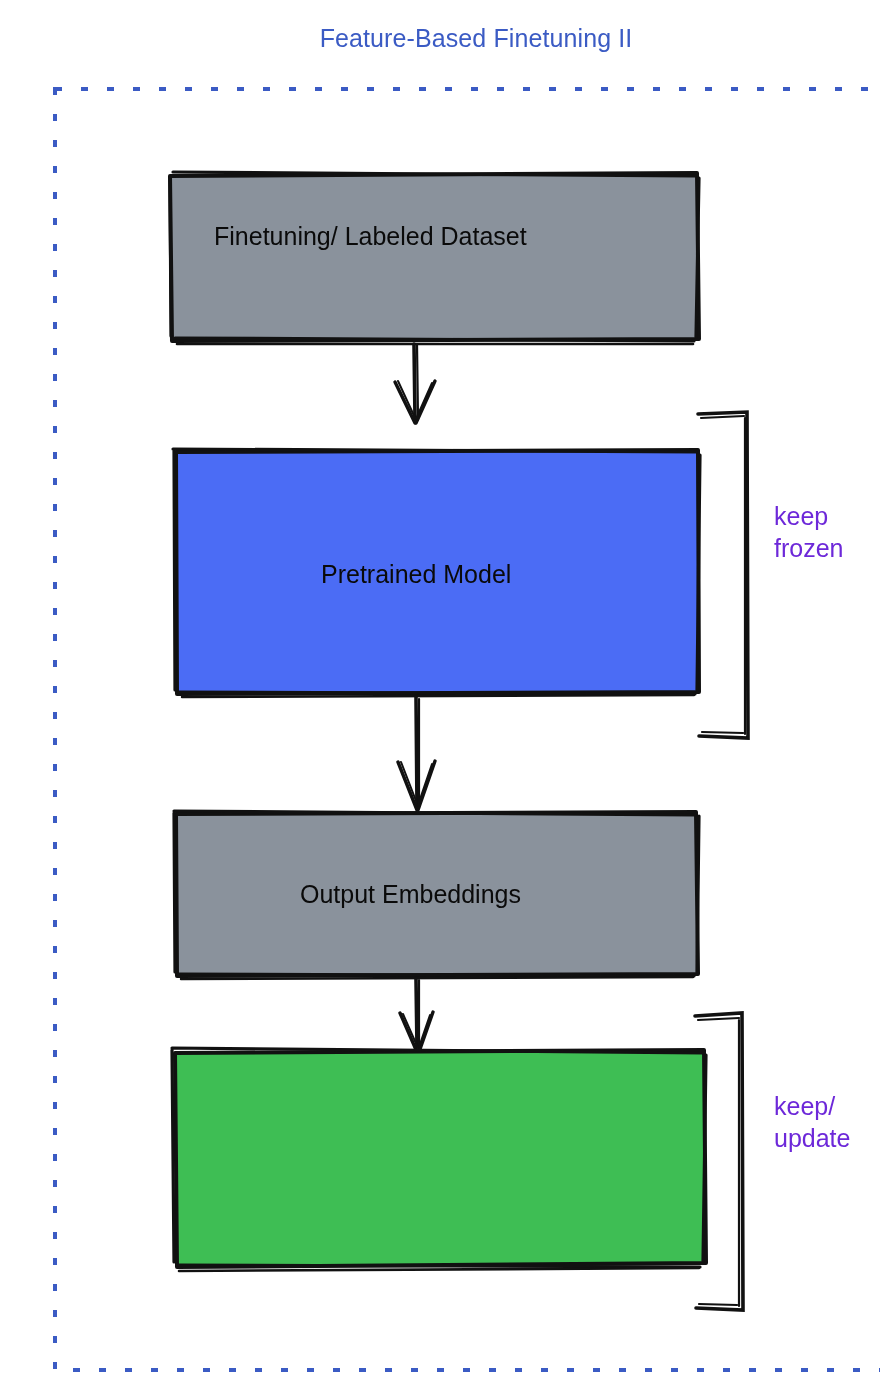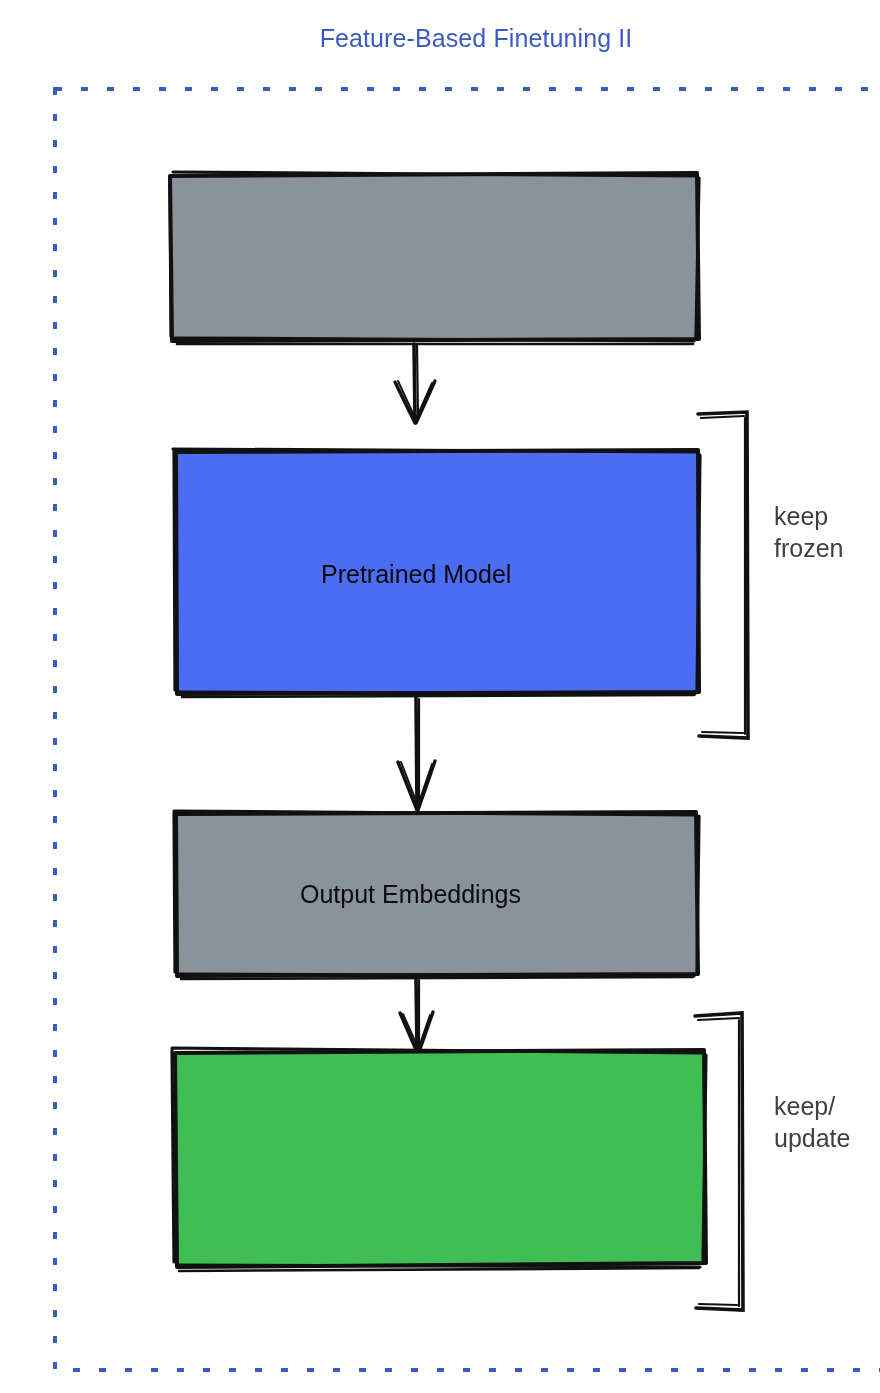--- a/index.html
+++ b/index.html
@@ -36,21 +36,21 @@
   .node-label {
     position: absolute;
     color: #0a0a0a;
     font-size: 25px;
     font-family: "Liberation Sans", sans-serif;
     white-space: nowrap;
     pointer-events: none;
   }
   .bracket-label {
     position: absolute;
-    color: #404040;
+    color: #6d28d9;
     font-size: 25px;
     line-height: 1.28;
     font-family: "Liberation Sans", sans-serif;
     white-space: pre-line;
   }
   .svg-layer {
     position: absolute;
     left: 0; top: 0;
     width: 880px;
     height: 1393px;
@@ -124,20 +124,21 @@
       <path d="M143,1271 L663,1268" fill="none" stroke="#111111" stroke-width="2.6" stroke-linecap="round"></path>
     </g>
 
     <g>
       <path d="M659,1016 L706,1013 L707,1310 L660,1308" fill="none" stroke="#111111" stroke-width="3.6" stroke-linejoin="miter" stroke-linecap="round"></path>
       <path d="M662,1020 L703,1018 M703,1020 L703,1306 M701,1305 L663,1304" fill="none" stroke="#111111" stroke-width="2.2" stroke-linecap="round"></path>
     </g>
 
   </svg>
 
+  <div class="node-label" style="left:178px; top:222px;">Finetuning/ Labeled Dataset</div>
 
   <div class="node-label" style="left:285px; top:560px;">Pretrained Model</div>
 
   <div class="node-label" style="left:264px; top:880px;">Output Embeddings</div>
 
 
   <div class="bracket-label" style="left:738px; top:500px;">keep
 frozen</div>
 
   <div class="bracket-label" style="left:738px; top:1090px;">keep/

